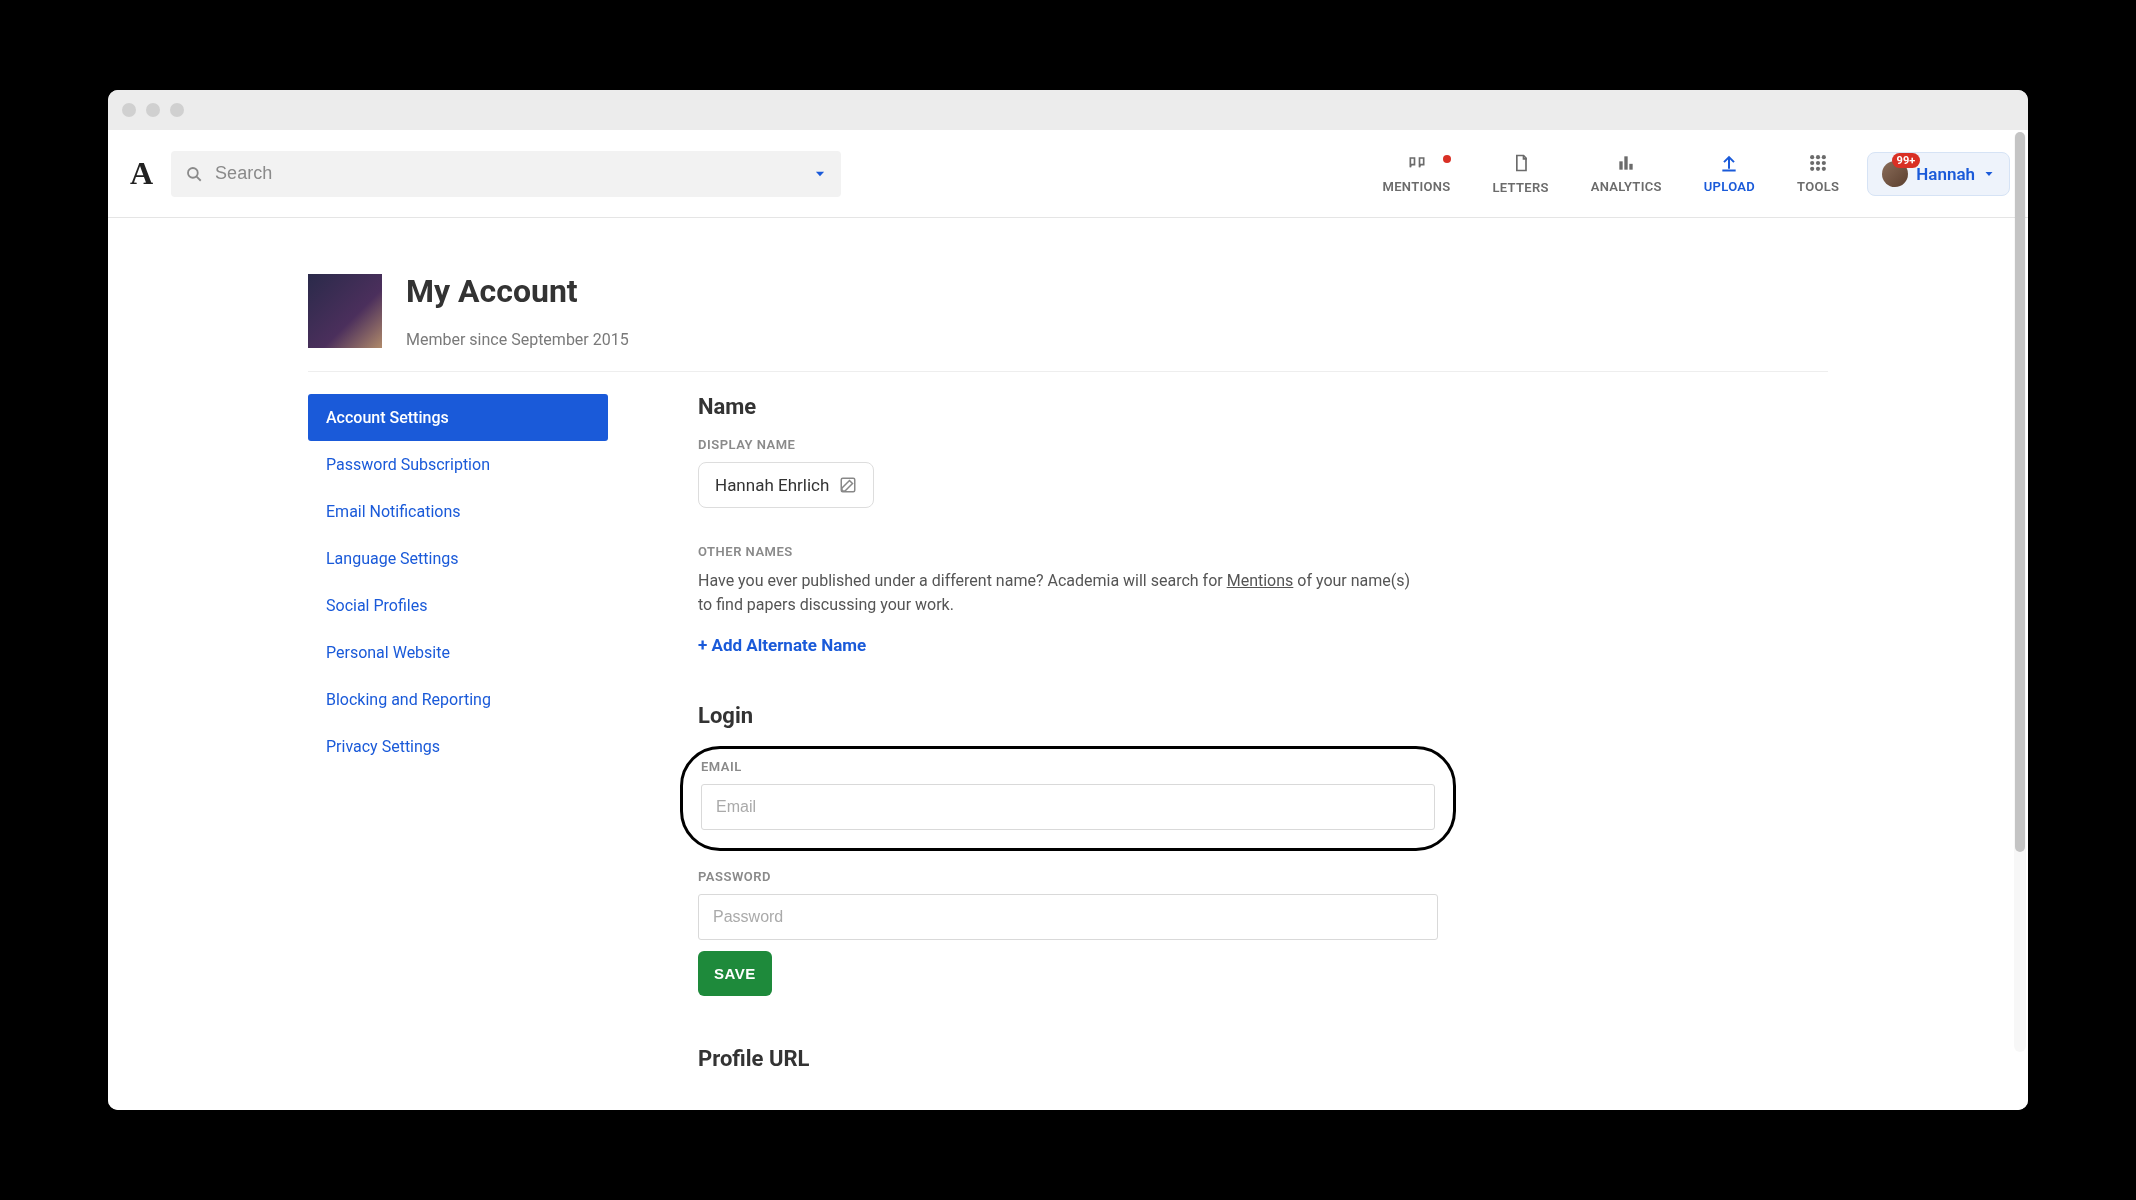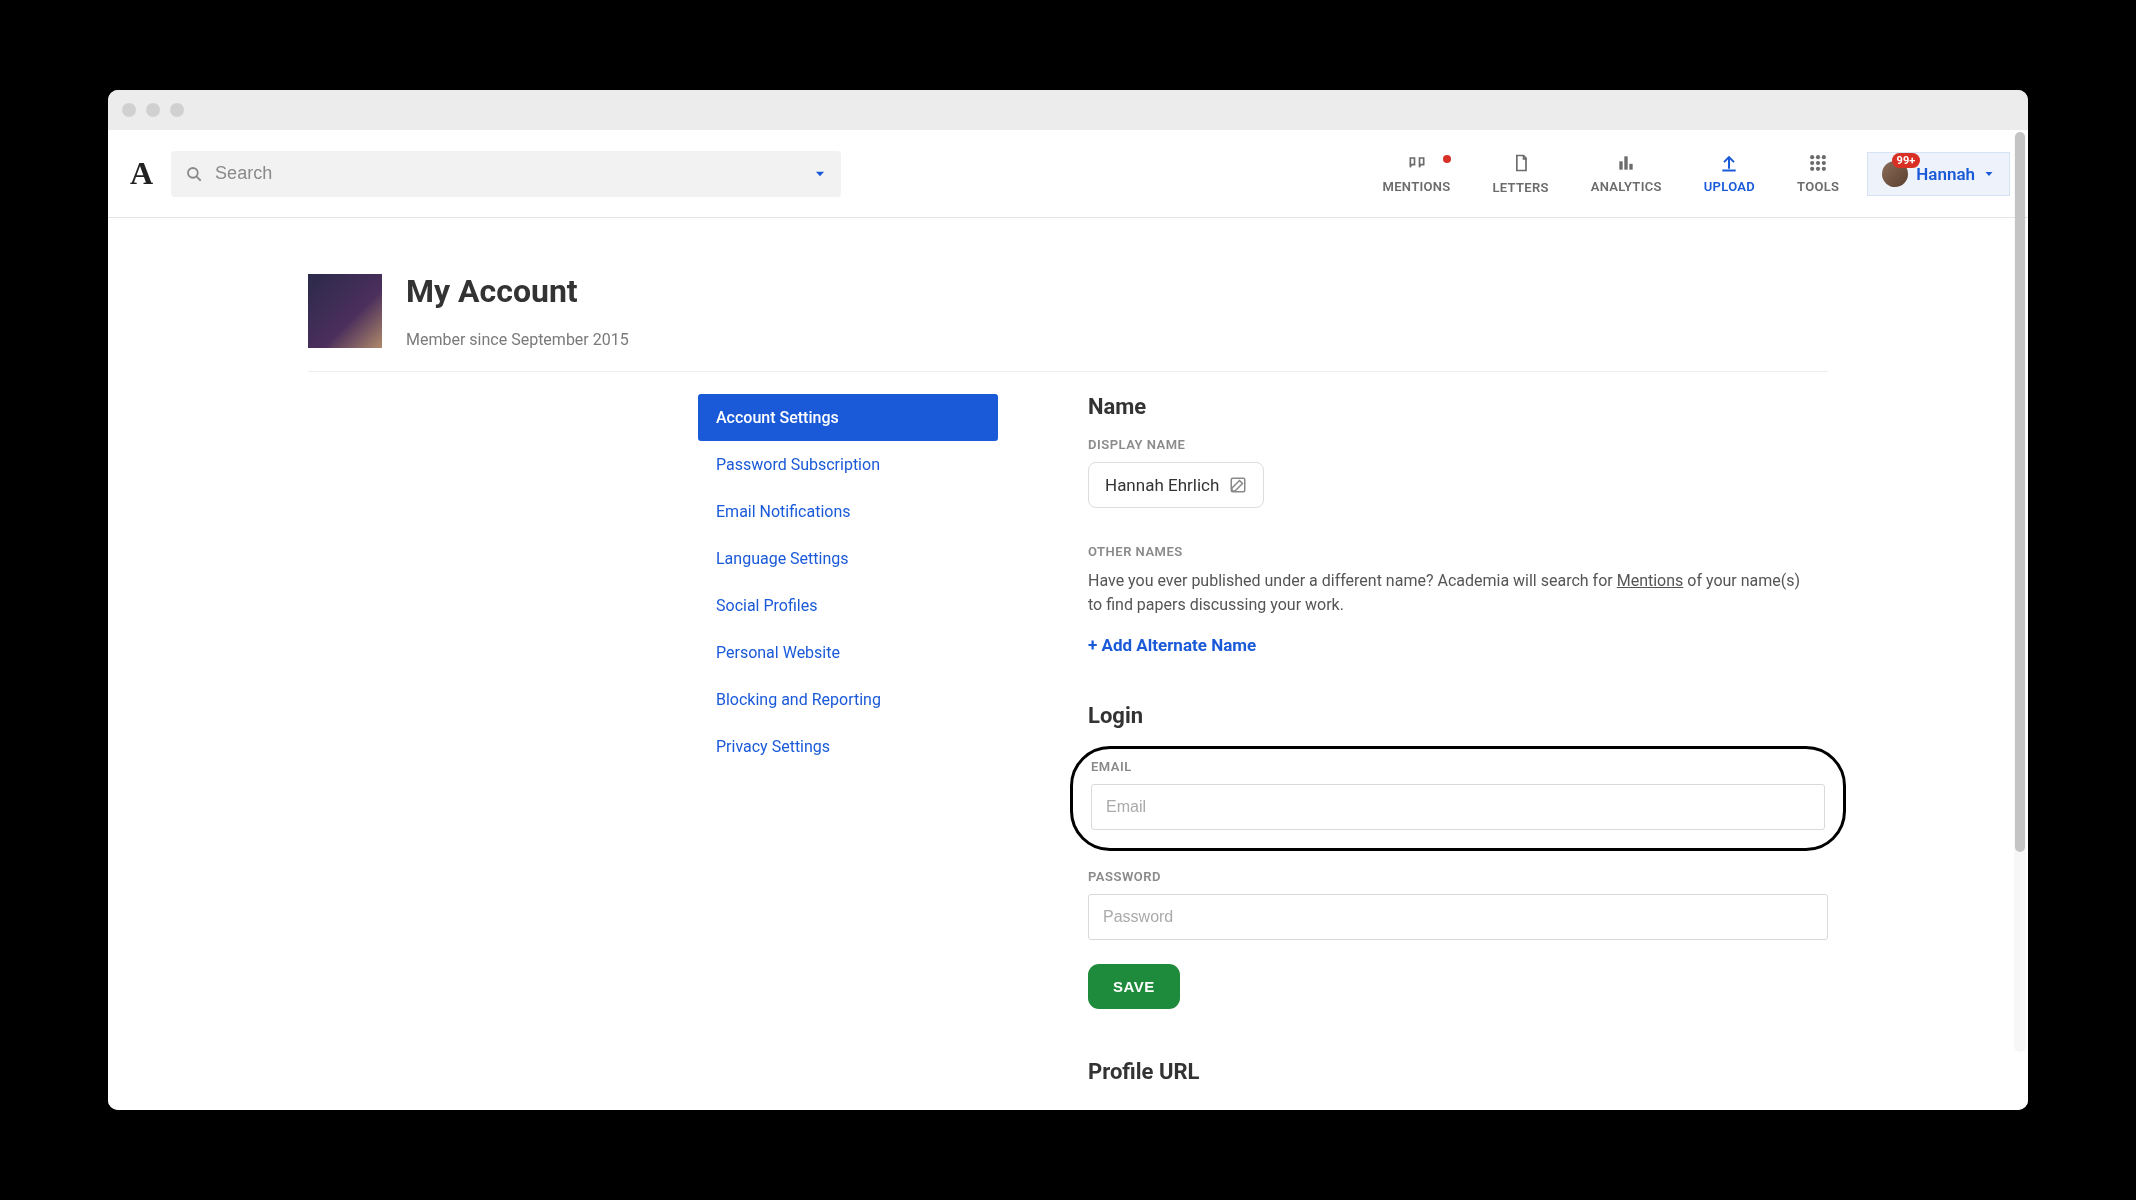--- a/index.html
+++ b/index.html
@@ -79,21 +79,21 @@
     position: relative; cursor: pointer; letter-spacing: 0.3px;
   }
   .navitem.active { color: #1a5ad9; }
   .navitem .icon { font-size: 20px; margin-bottom: 6px; }
   .navitem .dot {
     position: absolute; top: 2px; right: 14px; width: 8px; height: 8px;
     background: #d93025; border-radius: 50%;
   }
   .user-chip {
     display: flex; align-items: center; gap: 8px;
-    background: #eef3fb; border: 1px solid #d6e3f5; border-radius: 0;
+    background: #eef3fb; border: 1px solid #d6e3f5; border-radius: 8px;
     padding: 8px 14px; color: #1a5ad9; font-weight: 600; font-size: 17px;
     cursor: pointer;
   }
   .avatar-sm {
     width: 26px; height: 26px; border-radius: 50%;
     background: linear-gradient(135deg,#8a6d5a,#5b3f2e);
     position: relative;
   }
   .badge99 {
     position: absolute; top: -8px; right: -12px;
@@ -110,21 +110,21 @@
     border-bottom: 1px solid #eee;
     padding-bottom: 22px;
     margin-bottom: 22px;
   }
   .avatar-lg {
     width: 74px; height: 74px;
     background: linear-gradient(135deg,#2a2a4a 0%, #4b2f5c 60%, #b08a6a 100%);
   }
   .pagetitle { font-size: 32px; font-weight: 700; color: #333; }
   .member-since { font-size: 16px; color: #7a7a7a; margin-top: 20px; }
-  .cols { display: flex; gap: 90px; justify-content: flex-end; }
+  .cols { display: flex; gap: 90px; }
   .sidebar { width: 300px; }
   .side-item {
     display: block; padding: 14px 18px; font-size: 16px;
     color: #1a5ad9; cursor: pointer; border-radius: 3px;
   }
   .side-item.active { background: #1a5ad9; color: #fff; font-weight: 500; }
   .main { flex: 1; max-width: 740px; }
   .section-h { font-size: 22px; font-weight: 700; color: #333; margin-bottom: 18px; }
   .label-sm {
     font-size: 13px; font-weight: 600; letter-spacing: 0.5px;
@@ -149,23 +149,23 @@
     border: 3px solid #000; border-radius: 40px;
     padding: 10px 18px 18px 18px;
     margin-left: -18px; margin-right: -18px;
   }
   .input {
     width: 100%; height: 46px; border: 1px solid #d9d9d9; border-radius: 3px;
     padding: 0 14px; font-size: 16px; color: #333;
   }
   .input::placeholder { color: #aaa; }
   .save-btn {
-    margin-top: 24px; background: #1e8a3b; color: #fff; border: none;
-    padding: 14px 25px; font-size: 15px; font-weight: 700;
-    letter-spacing: 0.5px; border-radius: 11px; cursor: pointer;
+    margin-top: 11px; background: #1e8a3b; color: #fff; border: none;
+    padding: 14px 16px; font-size: 15px; font-weight: 700;
+    letter-spacing: 0.5px; border-radius: 6px; cursor: pointer;
   }
   .profileurl-section { margin-top: 50px; }
   svg { display: block; }
   .scrollbar {
     position: absolute; right: 2px; top: 42px; width: 12px; height: 920px;
     background: rgba(0,0,0,0.03); border-radius: 6px;
   }
   .scrollbar-thumb {
     position: absolute; left: 1px; top: 0; width: 10px; height: 720px;
     background: #c4c4c4; border-radius: 6px;

